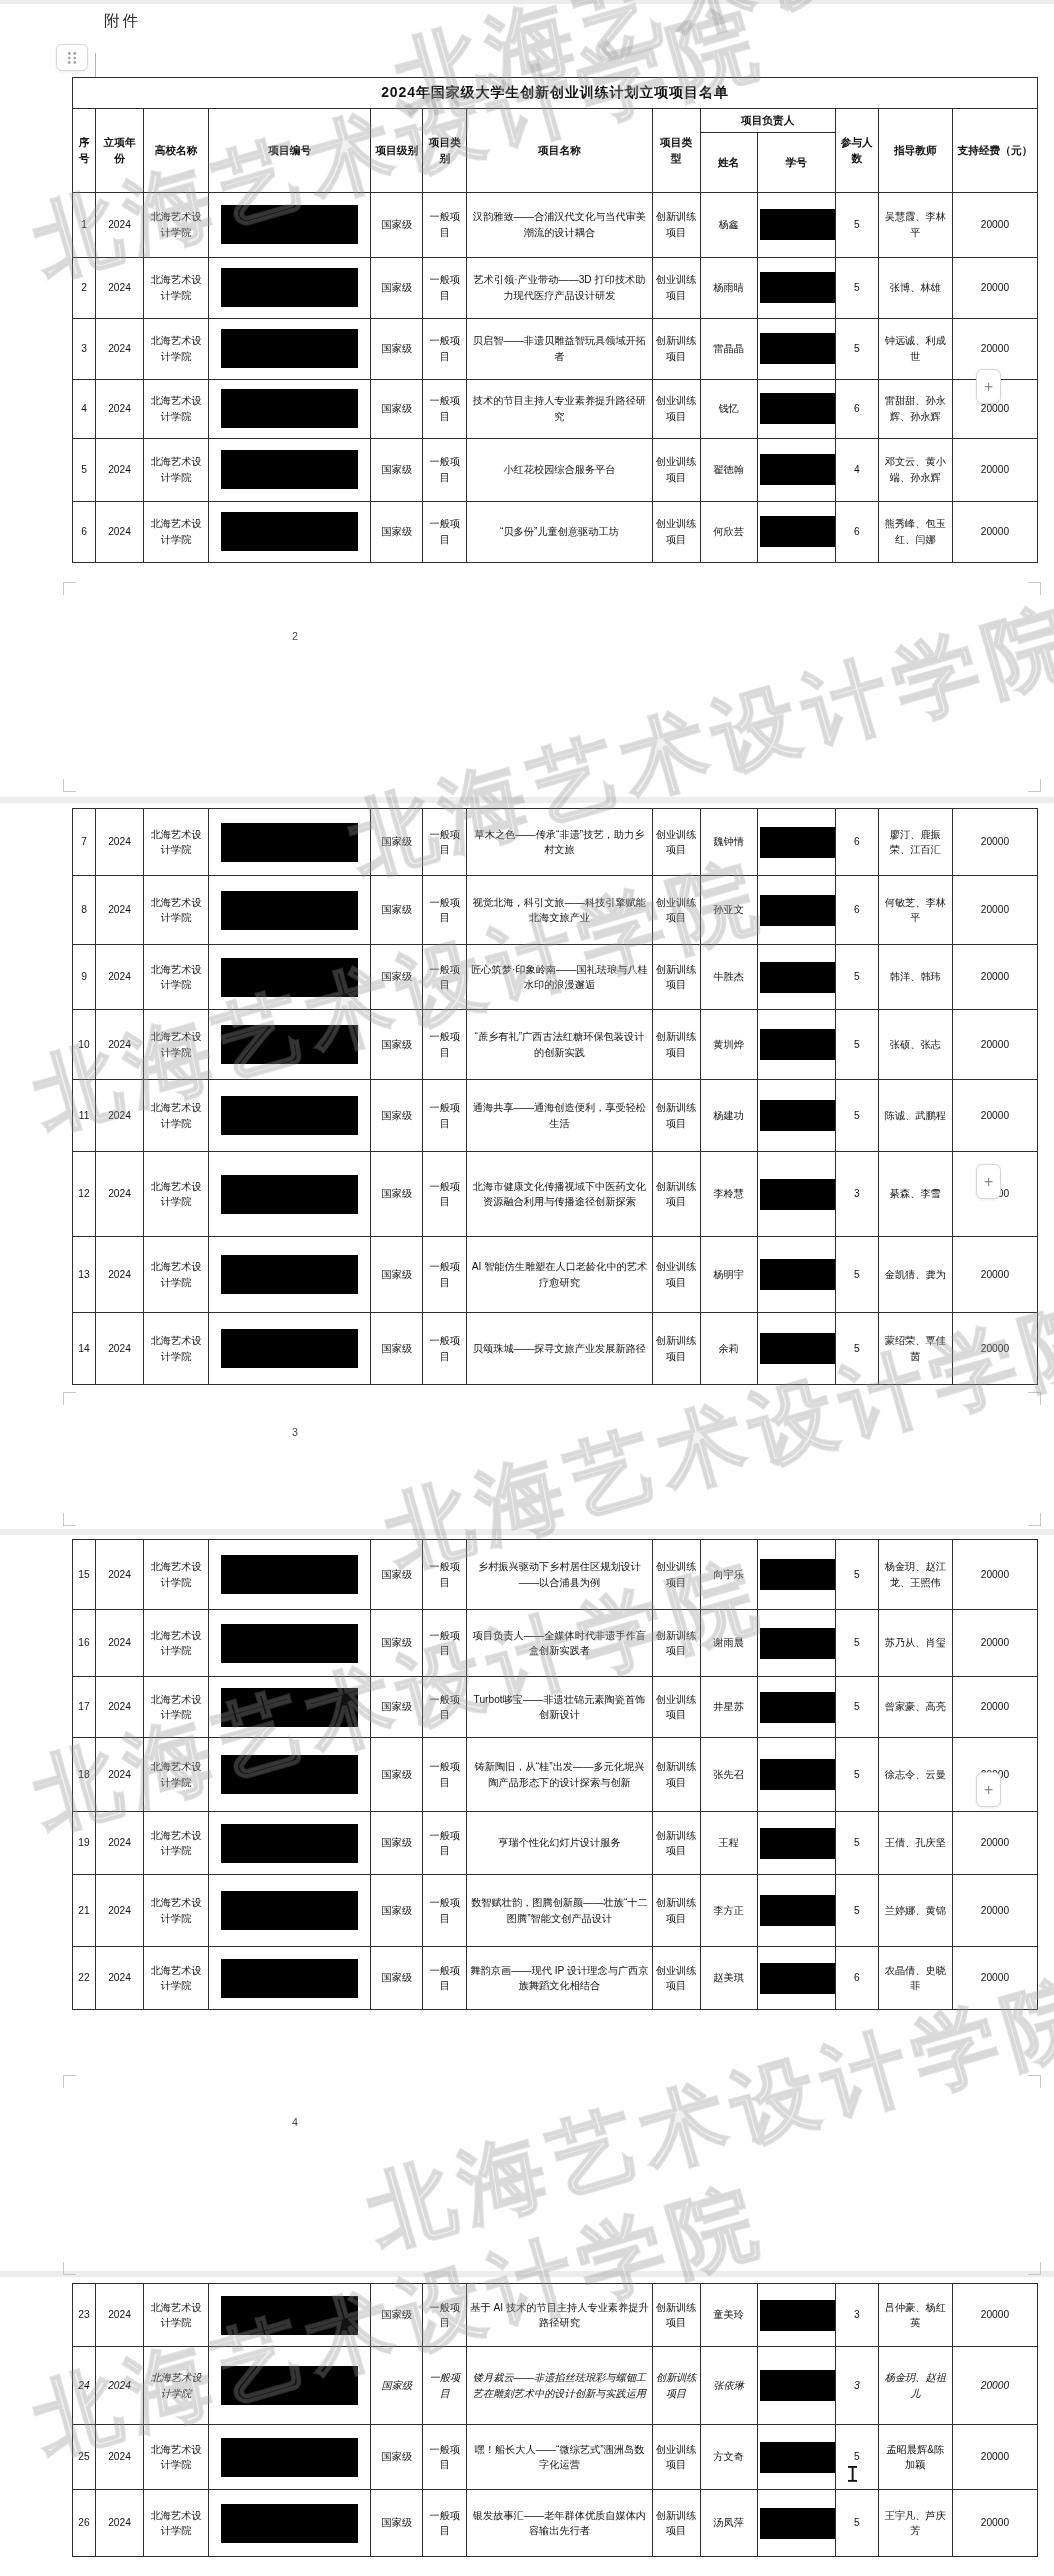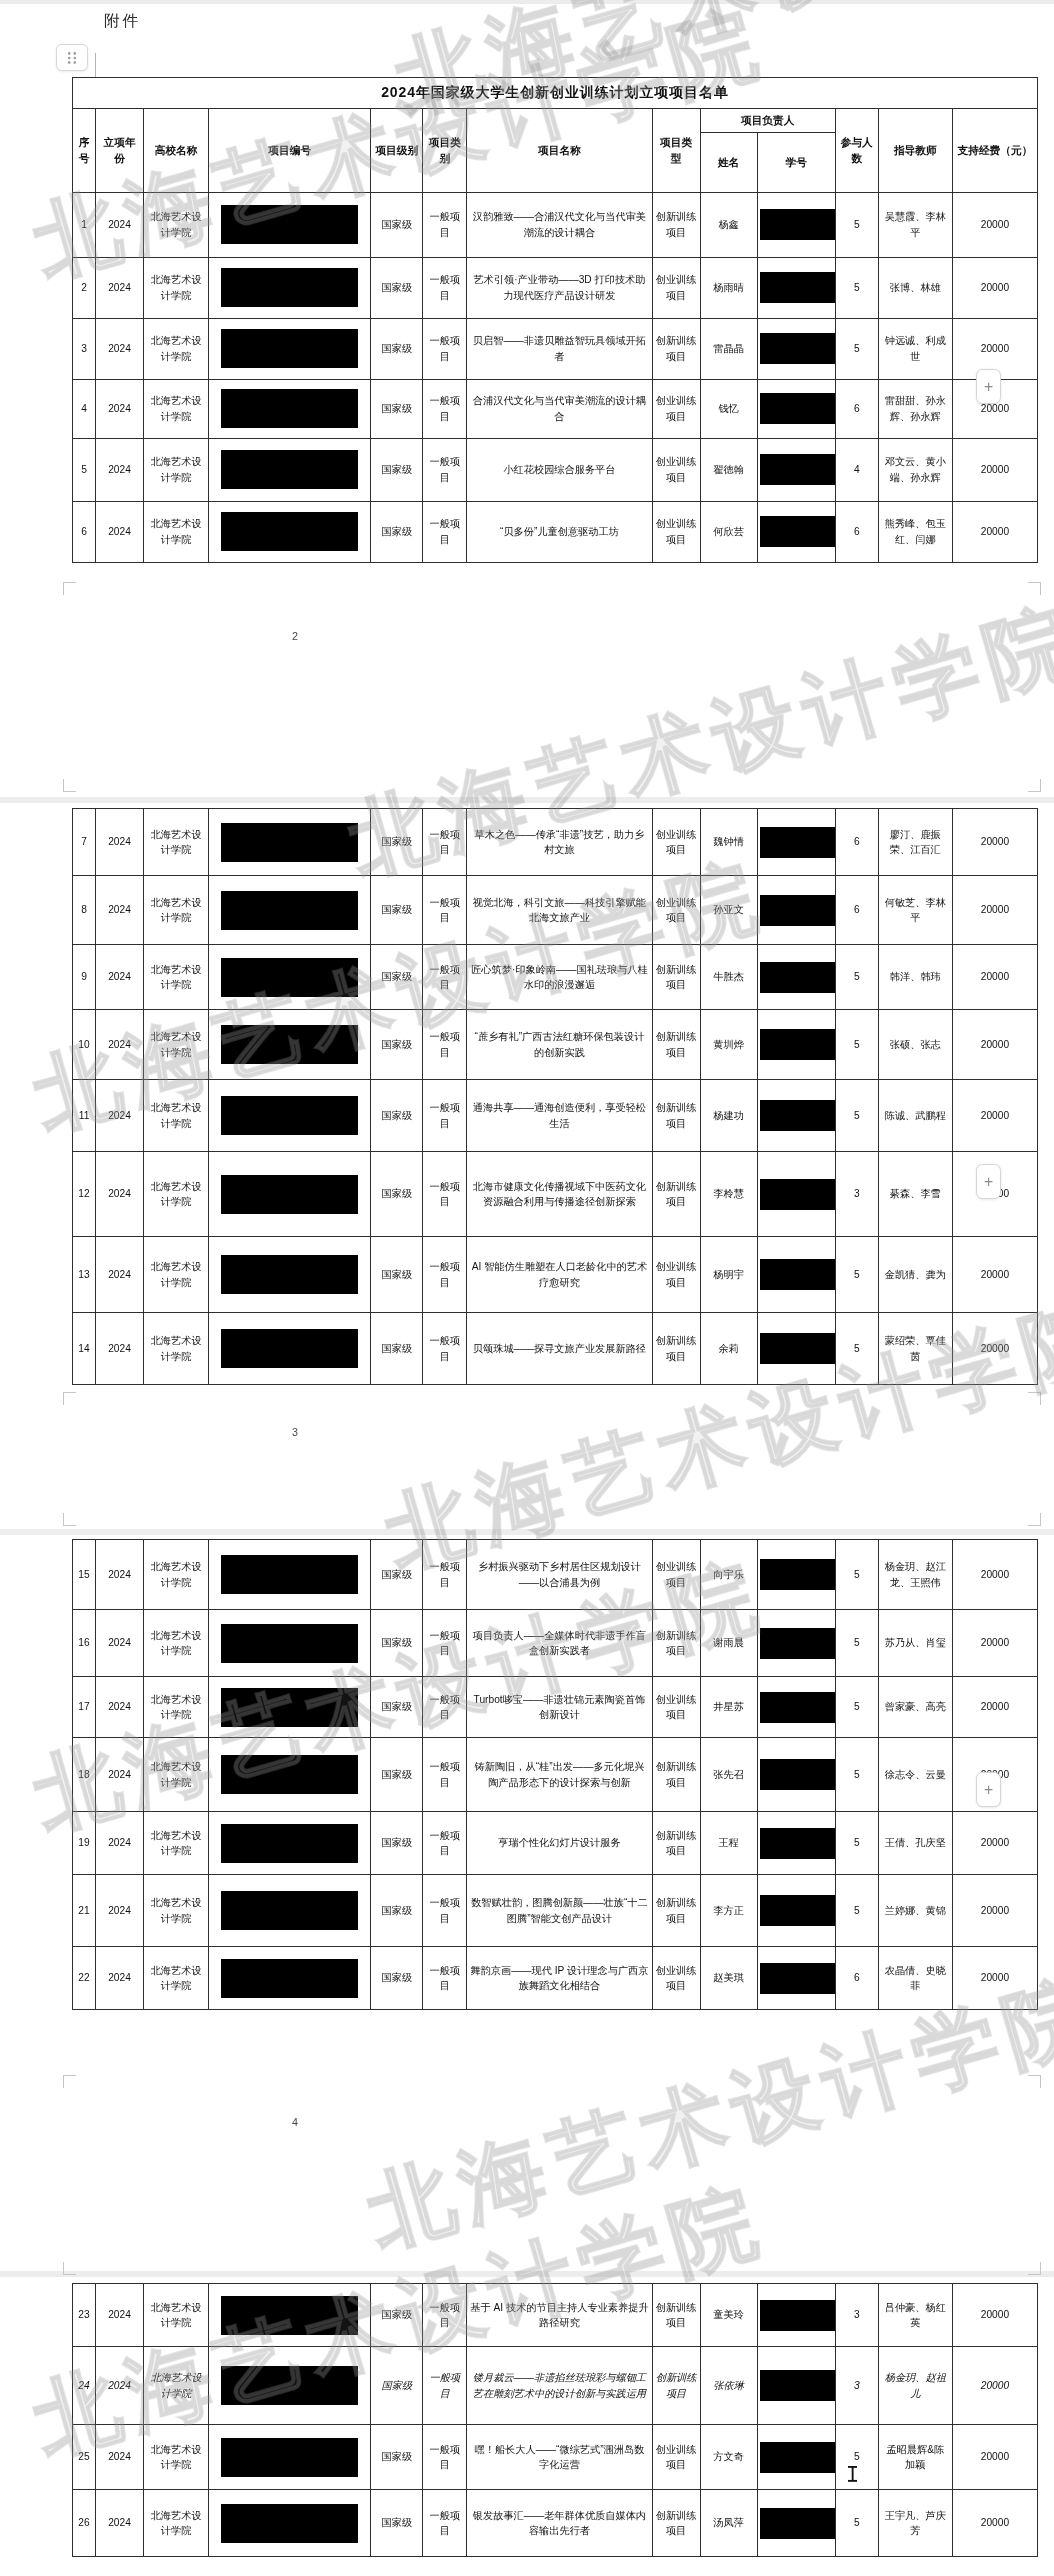--- a/index.html
+++ b/index.html
@@ -167,21 +167,21 @@
           </tr>
           <tr style="height: 59px;">
             <td>4</td>
             <td>2024</td>
             <td>北海艺术设计学院</td>
             <td>
               <div class="redact lg"></div>
             </td>
             <td>国家级</td>
             <td>一般项目</td>
-            <td class="name">合浦汉代文化与当代审美潮流的设计耦合</td>
+            <td class="name">技术的节目主持人专业素养提升路径研究</td>
             <td>创业训练项目</td>
             <td>钱忆</td>
             <td>
               <div class="redact sm"></div>
             </td>
             <td>6</td>
             <td>雷甜甜、孙永辉、孙永辉</td>
             <td>20000</td>
           </tr>
           <tr style="height: 63px;">

